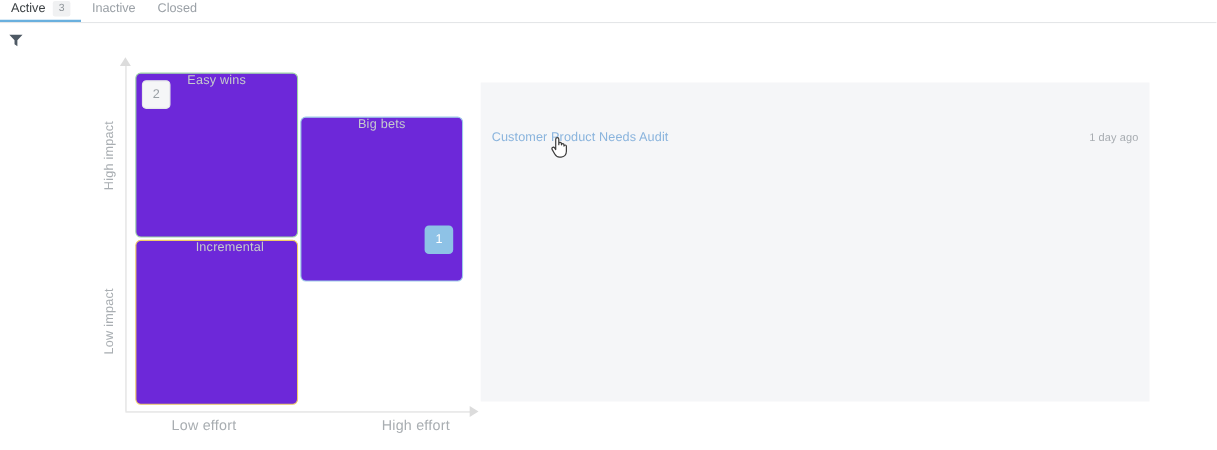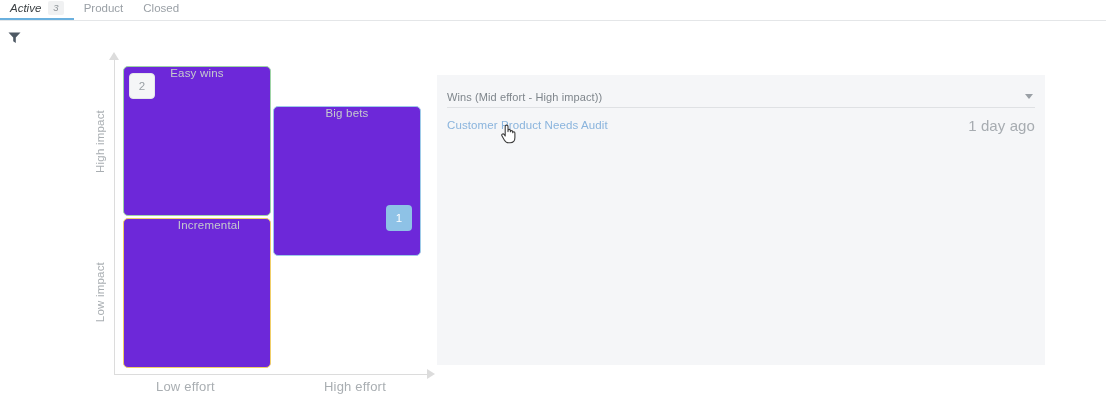--- a/index.html
+++ b/index.html
@@ -35,21 +35,20 @@
     font-size: 11.5px;
     color: #9aa0a6;
     cursor: pointer;
     line-height: 14px;
     position: relative;
     top: 1px;
   }
   .tab.active {
     color: #3b4043;
     box-shadow: inset 0 -2px 0 0 #6ab0de;
-    font-style: italic;
   }
   .tab-count {
     background: #f0f1f2;
     color: #8d9398;
     font-size: 9.5px;
     border-radius: 2px;
     padding: 1px 5px;
     line-height: 12px;
   }
 
@@ -122,21 +121,21 @@
   .ylabel.low  { left: 6px; top: 210px; }
   .xlabel {
     position: absolute;
     top: 327px;
     font-size: 13px;
     color: #a9aeb2;
     white-space: nowrap;
     letter-spacing: .2px;
   }
   .xlabel.low  { left: 68px; }
-  .xlabel.high { left: 236px; }
+  .xlabel.high { left: 259px; }
 
   .quad {
     position: absolute;
     width: 148px;
     height: 150px;
     border: 1px solid #cfcfcf;
     border-radius: 5px;
     background: #6d28d9;
     box-sizing: border-box;
     display: flex;
@@ -222,21 +221,21 @@
     align-items: center;
     justify-content: space-between;
   }
   .row-link {
     font-size: 11.5px;
     color: #8ab4dd;
     cursor: pointer;
     letter-spacing: .1px;
   }
   .row-time {
-    font-size: 15px;
+    font-size: 10px;
     color: #a7acb1;
     letter-spacing: .1px;
   }
 
   
   .cursor {
     position: absolute;
     left: 500px;
     top: 124px;
     width: 17px;
@@ -246,21 +245,21 @@
 </style>
 </head>
 <body>
 
 <div class="tabbar">
   <div class="tab active">
     <span>Active</span>
     <span class="tab-count">3</span>
   </div>
   <div class="tab">
-    <span>Product</span>
+    <span>Inactive</span>
   </div>
   <div class="tab">
     <span>Closed</span>
   </div>
 </div>
 
 <div class="filterrow">
   <span class="filter-icon">
     <svg width="13" height="13" viewBox="0 0 13 13" xmlns="http://www.w3.org/2000/svg">
       <path d="M0.5 1.5 L12.5 1.5 L7.8 6.6 L7.8 12 L5.2 10.2 L5.2 6.6 Z" fill="#4e5964"></path>
@@ -289,24 +288,20 @@
   <div class="quad incremental">
     <span class="quad-label">Incremental</span>
   </div>
 
   <div class="count-badge grey">2</div>
   <div class="count-badge blue">1</div>
 </div>
 
 <div class="panel">
 
-  <div class="panel-select">
-    <span class="panel-select-value">Wins (Mid effort - High impact))</span>
-    <span class="caret"></span>
-  </div>
 
   <div class="panel-row">
     <span class="row-link">Customer Product Needs Audit</span>
     <span class="row-time">1 day ago</span>
   </div>
 </div>
 
 <div class="cursor">
   <svg width="17" height="20" viewBox="0 0 17 20" xmlns="http://www.w3.org/2000/svg">
     <path d="M5.2 9.3 L5.2 2.6 C5.2 1.7 5.9 1.1 6.6 1.1 C7.4 1.1 8.0 1.7 8.0 2.6

